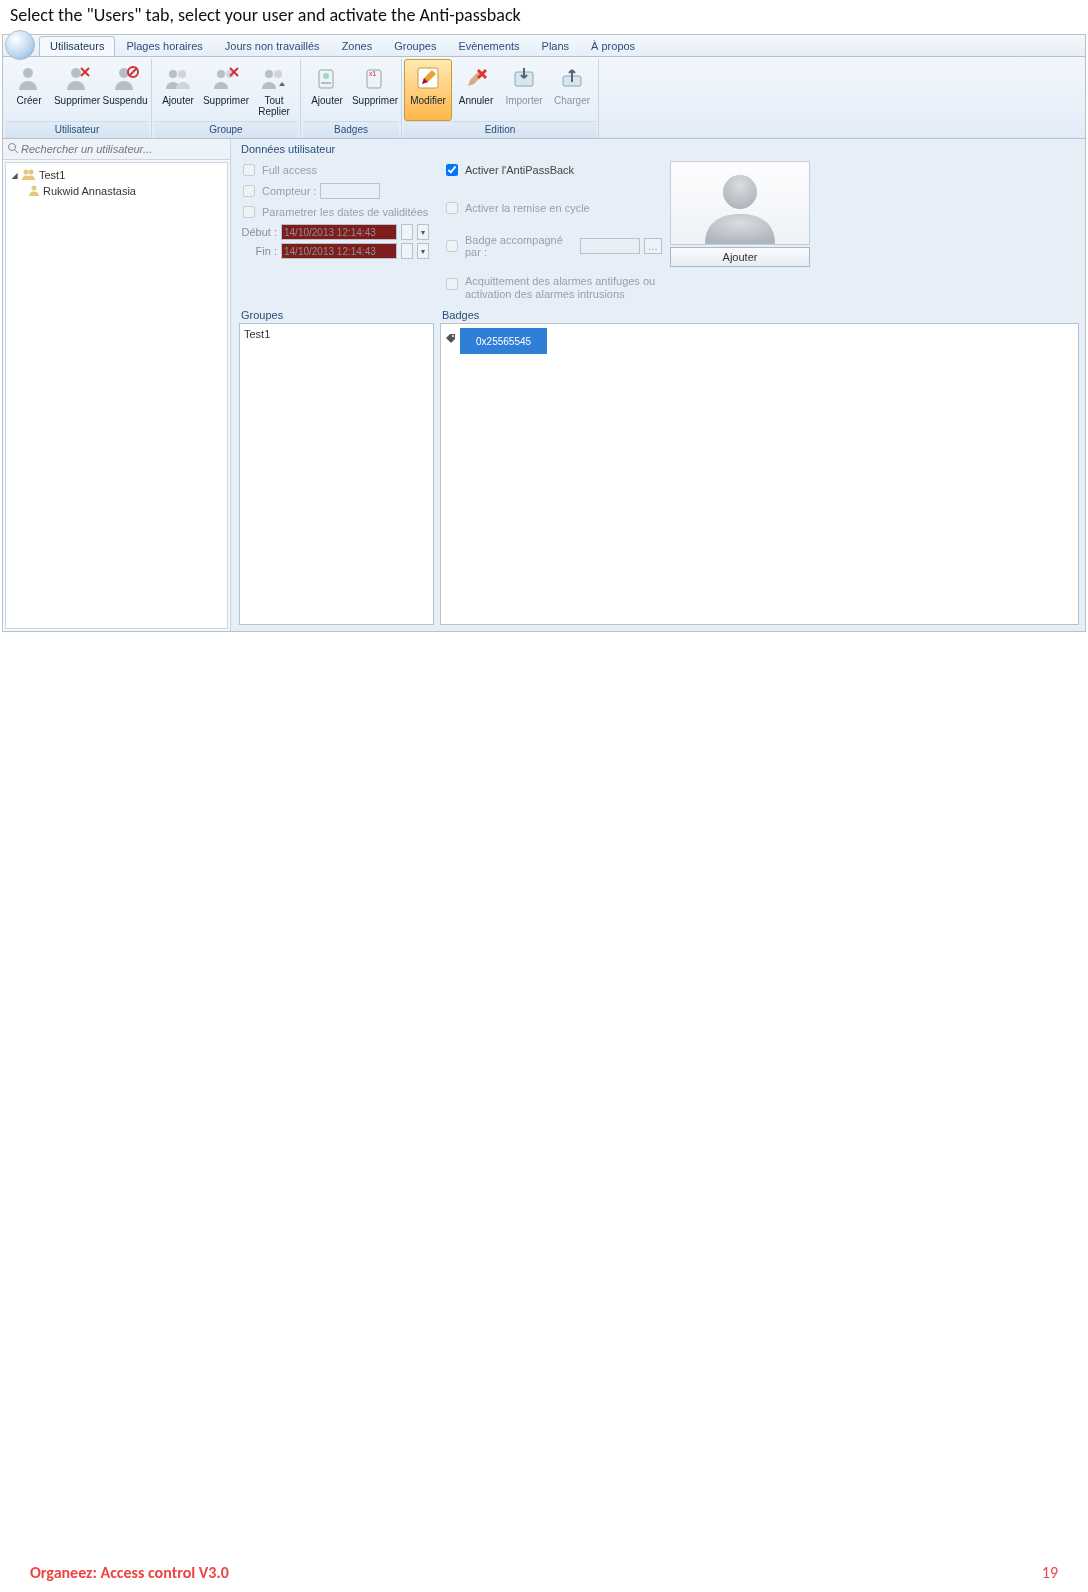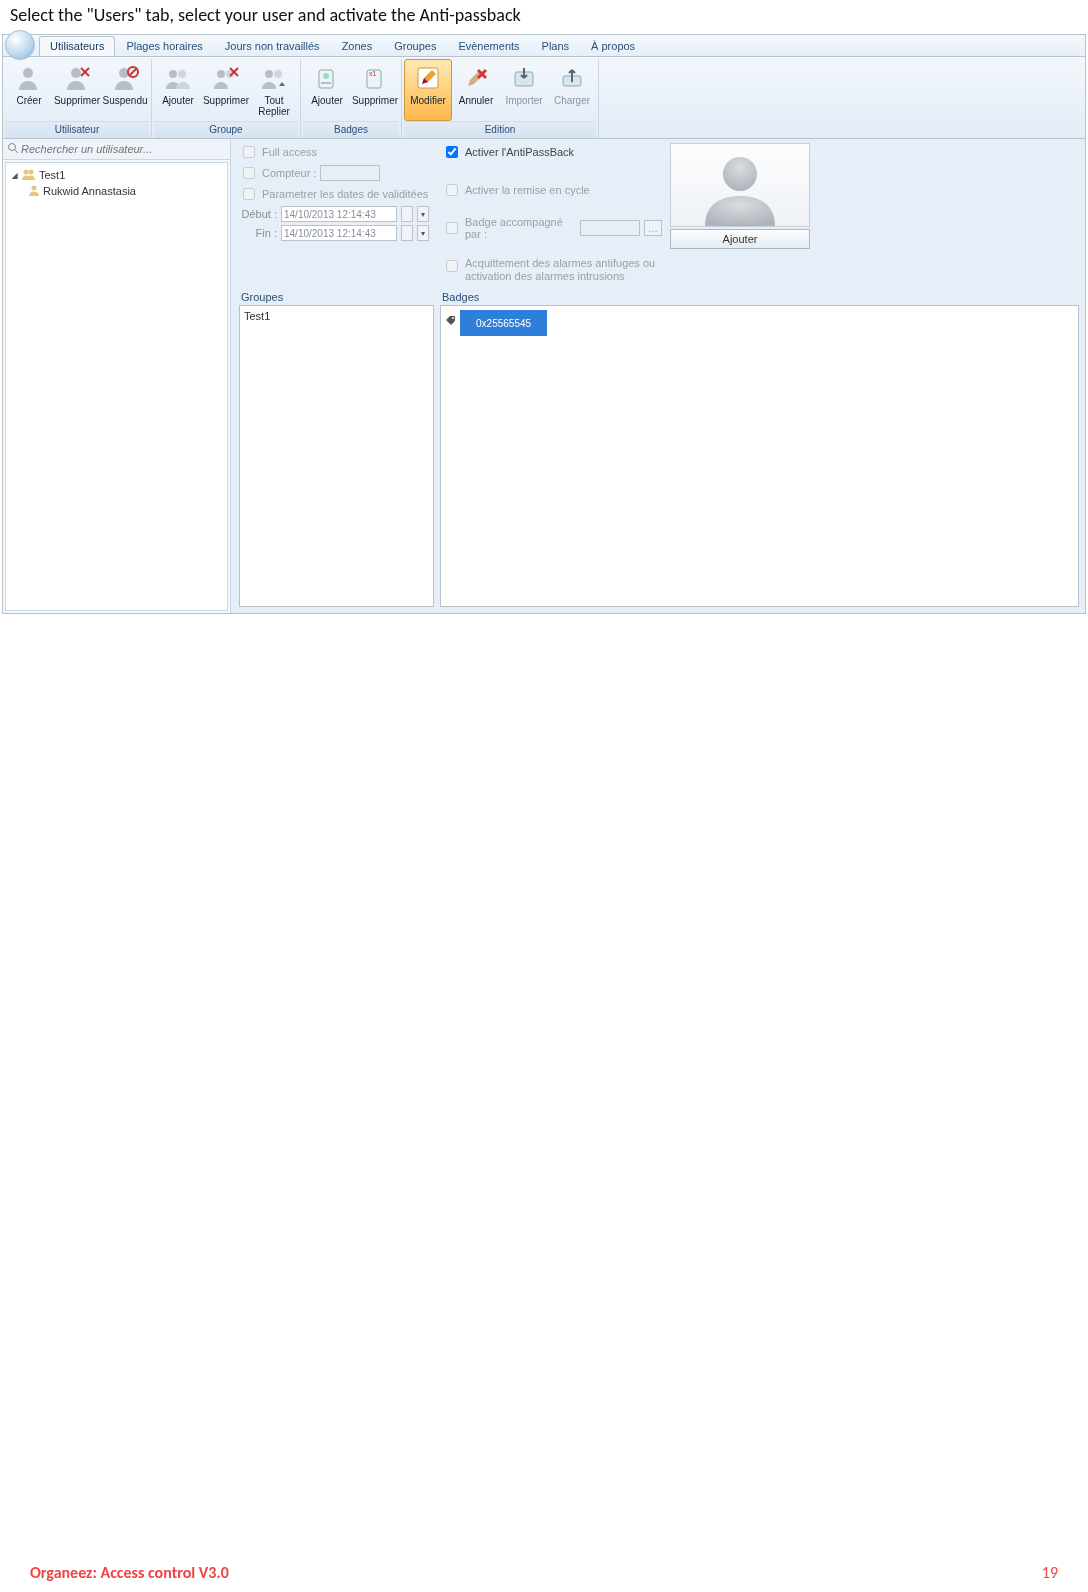--- a/index.html
+++ b/index.html
@@ -224,21 +224,21 @@
     border: 1px solid #b8c2cb;
     height: 16px; width: 60px; font-size: 11px;
   }
   .date-row {
     display: flex; align-items: center; gap: 4px;
     color: #8a8f95;
   }
   .date-row .dl { width: 38px; text-align: right; }
   .date-input {
     border: 1px solid #b8c2cb;
-    background: #ffffff;
+    background: #7f1d1d;
     height: 16px;
     width: 116px;
     font-size: 10px;
     padding: 0 2px;
     display: inline-flex; align-items: center;
   }
   .spin {
     width: 12px; height: 16px; border:1px solid #b8c2cb; background:#f0f3f7;
     display:inline-block;
   }
@@ -523,20 +523,21 @@
                 <circle cx="6" cy="4" r="2.5" fill="#e6c77a"></circle>
                 <path d="M1 12c0-3 2.5-4.5 5-4.5s5 1.5 5 4.5" fill="#e6c77a"></path>
               </svg>
           </span>
           <span>Rukwid Annastasia</span>
         </div>
       </div>
     </div>
 
     <div class="right-panel">
+      <div class="section-label">Données utilisateur</div>
 
       <div class="user-form">
 
 
         <div class="form-col2">
           <div class="chk-row disabled">
             <input type="checkbox" disabled="" style="">
             <span>Full access</span>
           </div>
           <div class="chk-row disabled">

